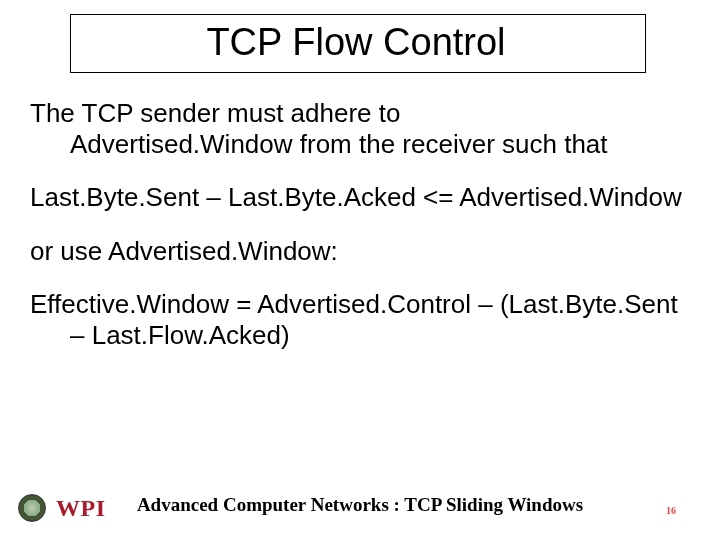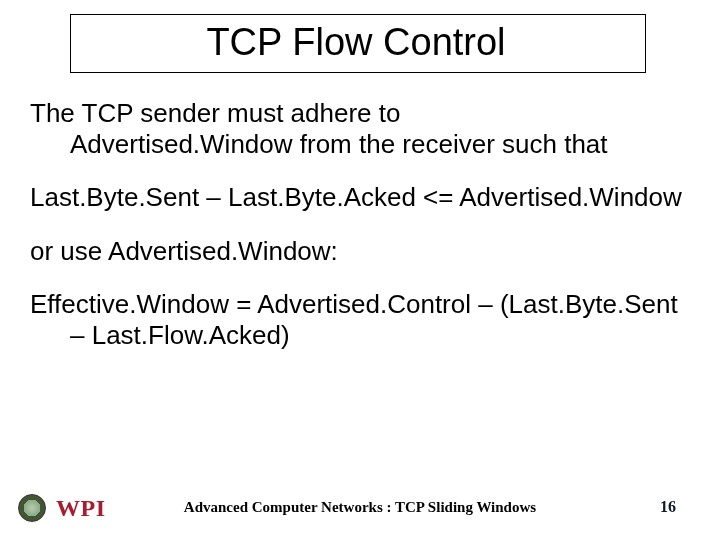--- a/index.html
+++ b/index.html
@@ -74,31 +74,31 @@
     letter-spacing: 0.5px;
   }
   .footer-title {
     position: absolute;
     left: 0;
     right: 0;
     bottom: 6px;
     text-align: center;
     font-family: "Times New Roman", Times, serif;
     font-weight: 700;
-    font-size: 15px;
+    font-size: 19px;
     color: #000;
   }
   .page-num {
     position: absolute;
     right: 44px;
     bottom: 6px;
     font-family: "Times New Roman", Times, serif;
     font-weight: 700;
-    font-size: 16px;
-    color: #0f172a;
+    font-size: 10px;
+    color: #ef4444;
   }
 </style>
 </head>
 <body>
 
 <div class="slide">
 
   <div class="title-box">
     <span>TCP Flow Control</span>
   </div>

